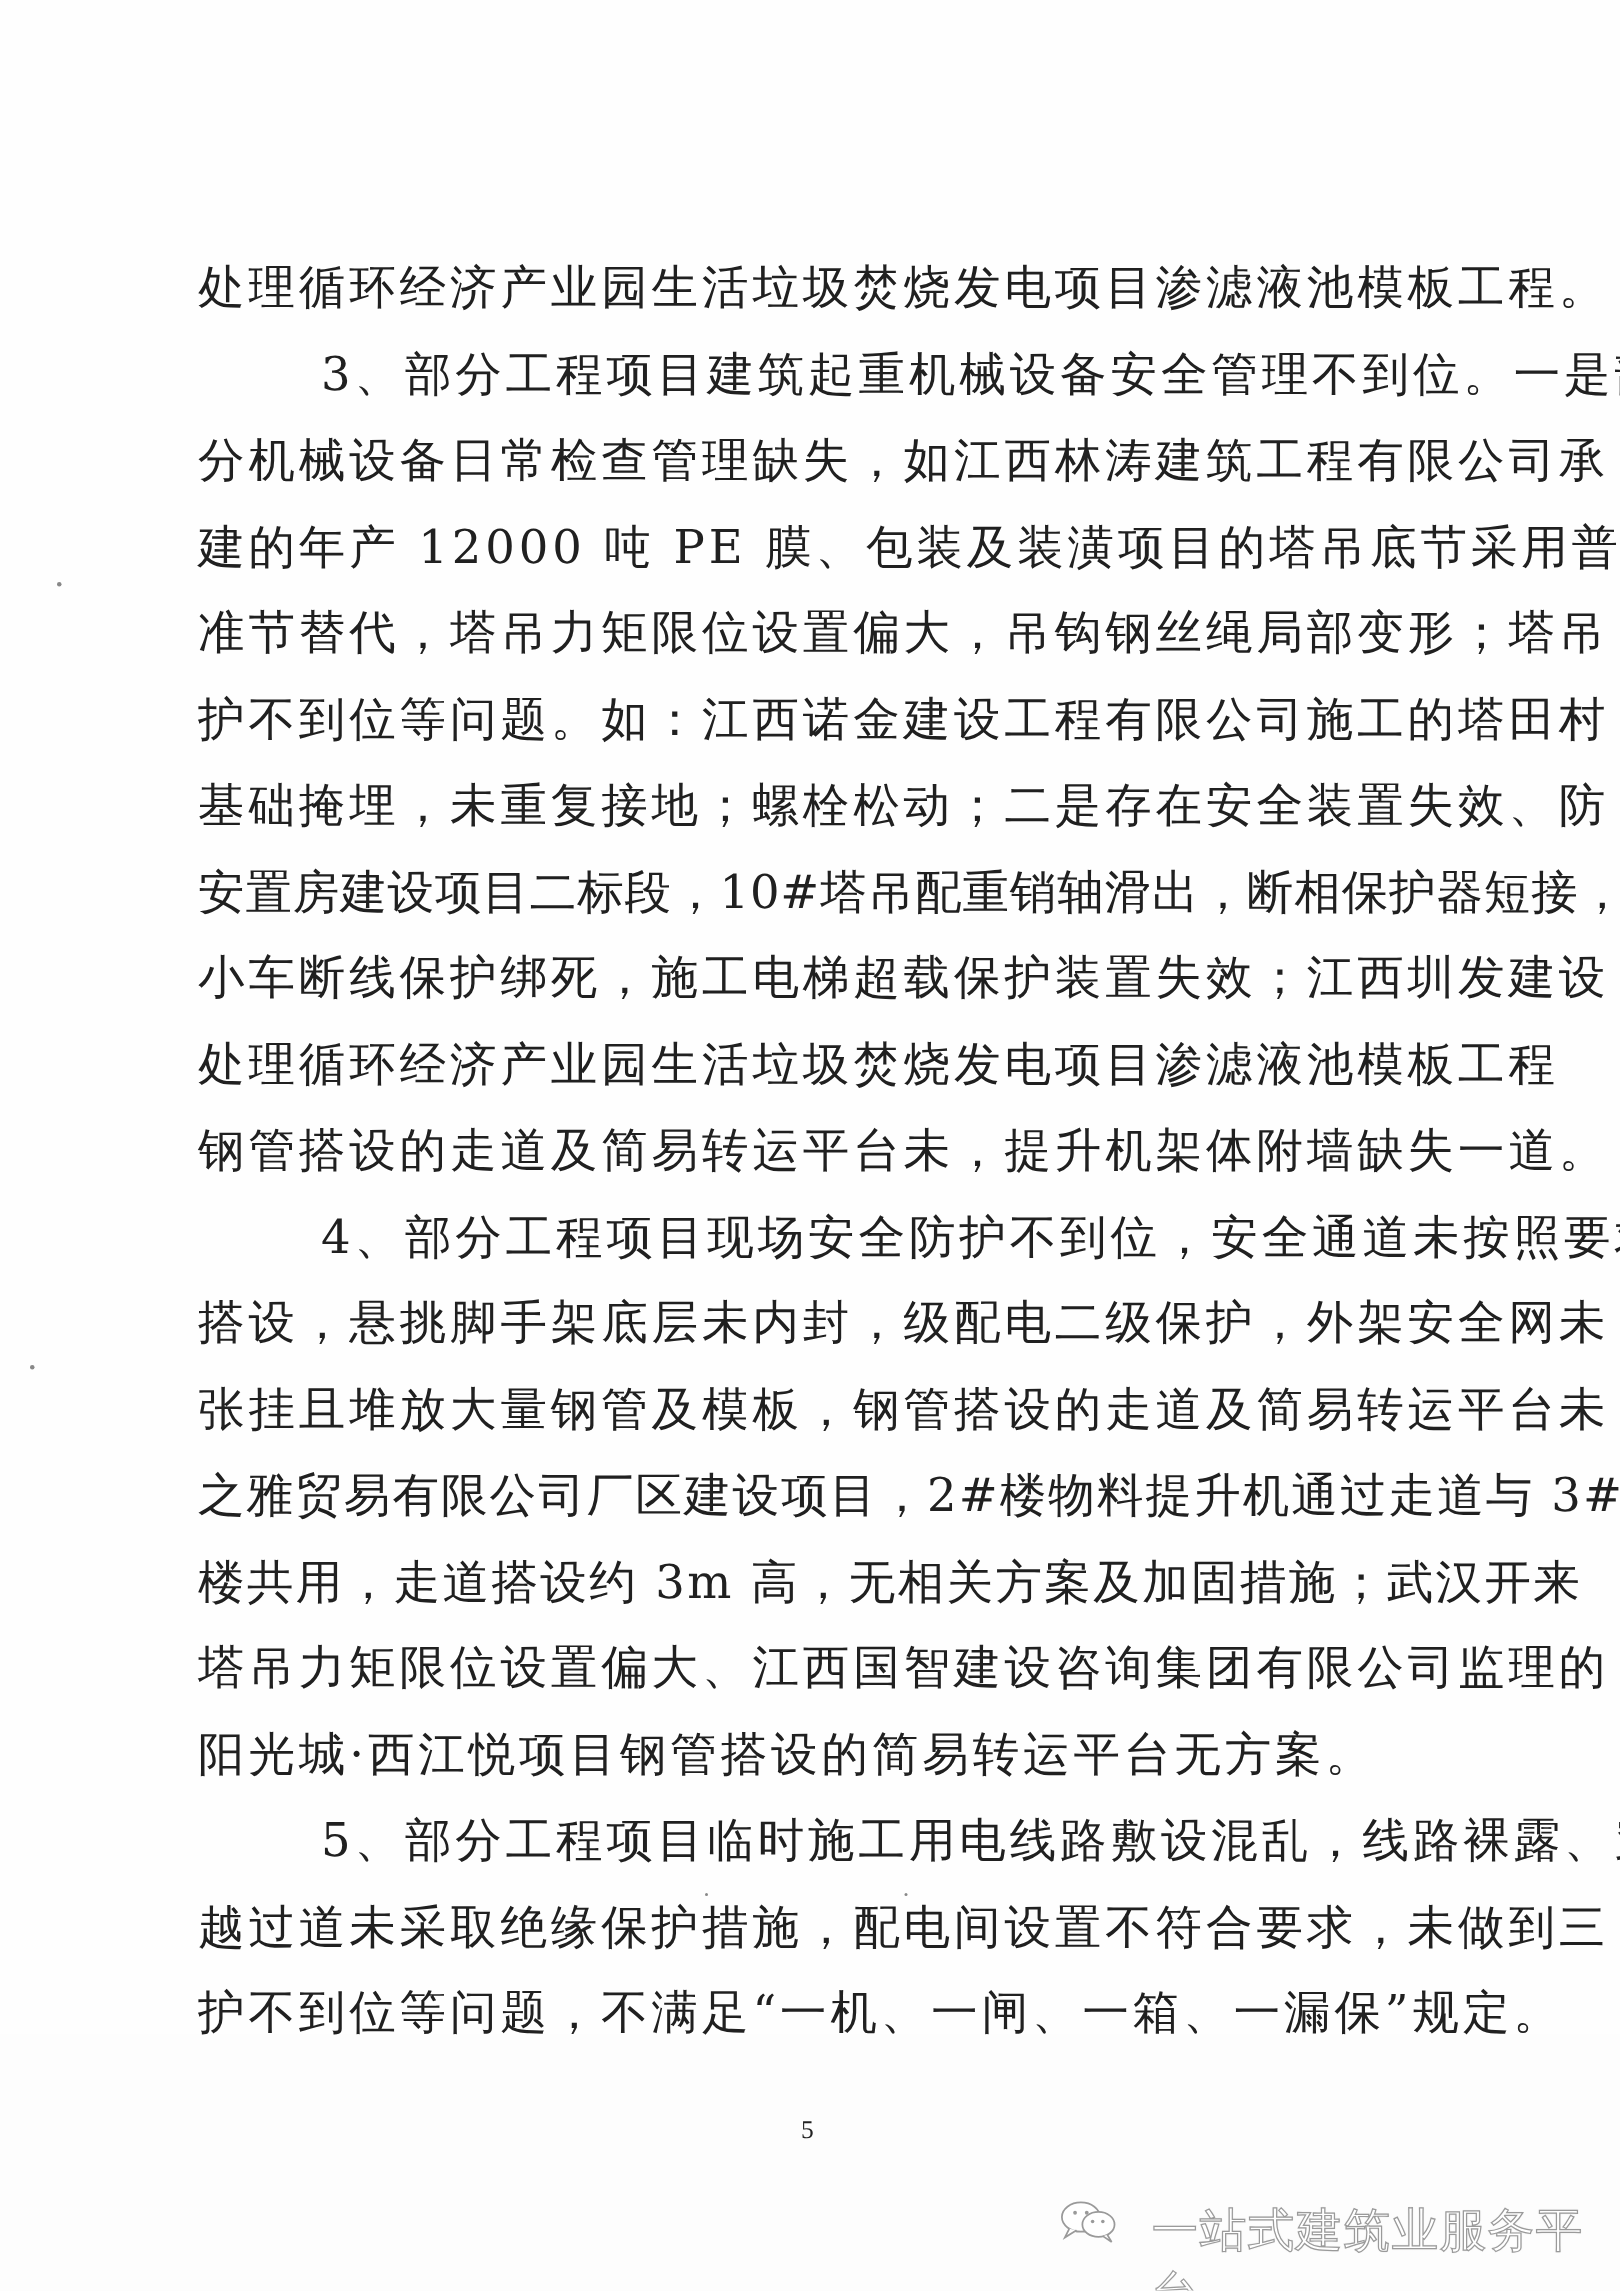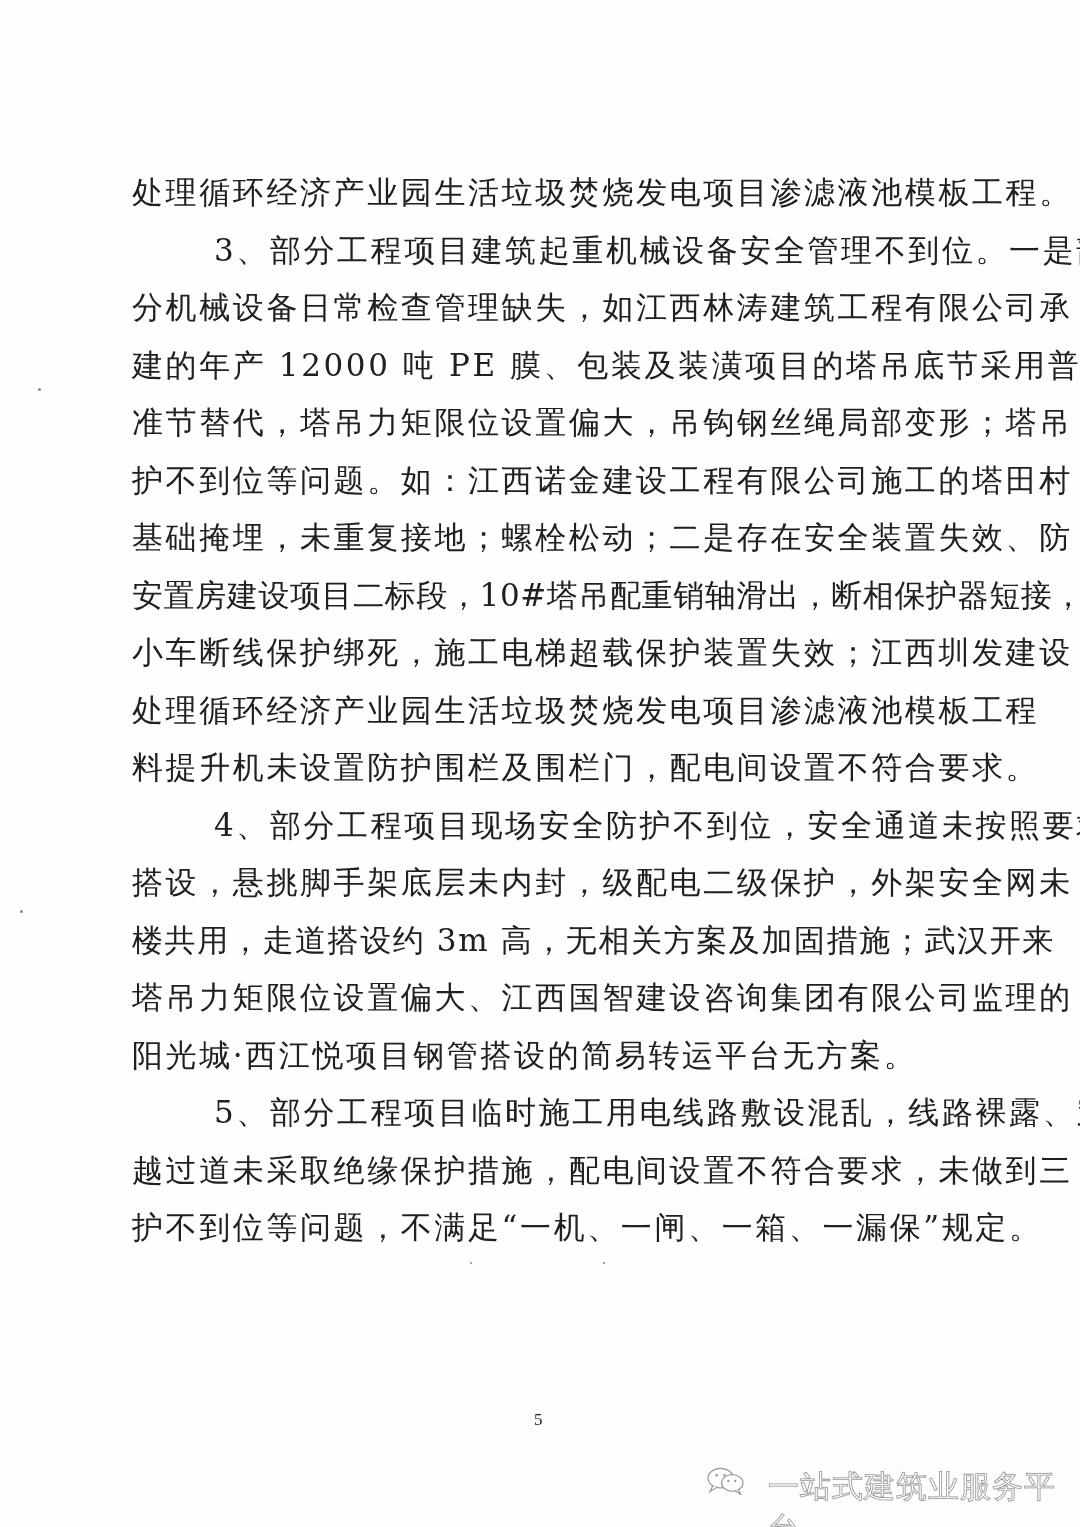--- a/index.html
+++ b/index.html
@@ -87,23 +87,25 @@
     <div class="line last">处理循环经济产业园生活垃圾焚烧发电项目渗滤液池模板工程。</div>
     <div class="line indent">3、部分工程项目建筑起重机械设备安全管理不到位。一是部</div>
     <div class="line">分机械设备日常检查管理缺失，如江西林涛建筑工程有限公司承</div>
     <div class="line">建的年产 12000 吨 PE 膜、包装及装潢项目的塔吊底节采用普通标</div>
     <div class="line">准节替代，塔吊力矩限位设置偏大，吊钩钢丝绳局部变形；塔吊</div>
     <div class="line">护不到位等问题。如：江西诺金建设工程有限公司施工的塔田村</div>
     <div class="line">基础掩埋，未重复接地；螺栓松动；二是存在安全装置失效、防</div>
     <div class="line" style="letter-spacing:0.6px">安置房建设项目二标段，10#塔吊配重销轴滑出，断相保护器短接，</div>
     <div class="line">小车断线保护绑死，施工电梯超载保护装置失效；江西圳发建设</div>
     <div class="line">处理循环经济产业园生活垃圾焚烧发电项目渗滤液池模板工程</div>
-    <div class="line last">料提升机未设置防护围栏及围栏门，配电间设置不符合要求。</div>
+    <div class="line last">钢管搭设的走道及简易转运平台未，提升机架体附墙缺失一道。</div>
     <div class="line indent">4、部分工程项目现场安全防护不到位，安全通道未按照要求</div>
     <div class="line">搭设，悬挑脚手架底层未内封，级配电二级保护，外架安全网未</div>
+    <div class="line">张挂且堆放大量钢管及模板，钢管搭设的走道及简易转运平台未</div>
+    <div class="line" style="letter-spacing:1.4px">之雅贸易有限公司厂区建设项目，2#楼物料提升机通过走道与 3#</div>
     <div class="line" style="letter-spacing:1.6px">楼共用，走道搭设约 3m 高，无相关方案及加固措施；武汉开来</div>
     <div class="line">塔吊力矩限位设置偏大、江西国智建设咨询集团有限公司监理的</div>
     <div class="line last">阳光城·西江悦项目钢管搭设的简易转运平台无方案。</div>
     <div class="line indent">5、部分工程项目临时施工用电线路敷设混乱，线路裸露、穿</div>
     <div class="line">越过道未采取绝缘保护措施，配电间设置不符合要求，未做到三</div>
     <div class="line last">护不到位等问题，不满足“一机、一闸、一箱、一漏保”规定。</div>
   </div>
 
   <div class="page-number">5</div>
 

